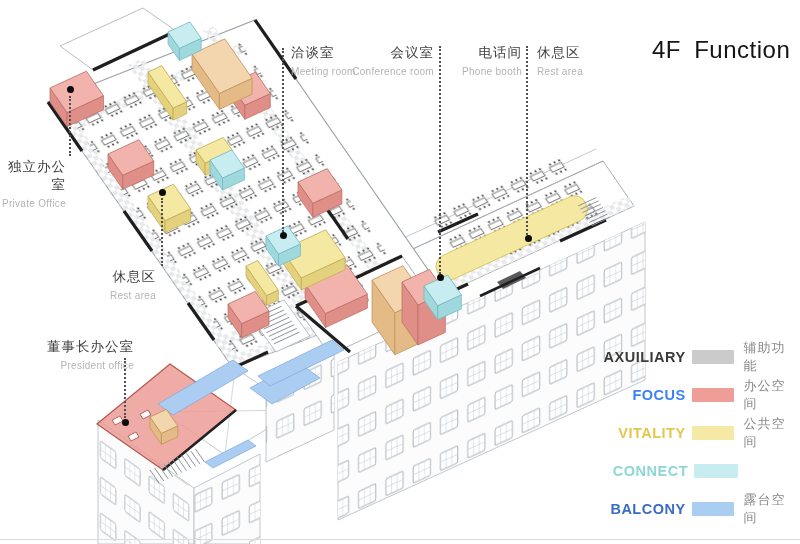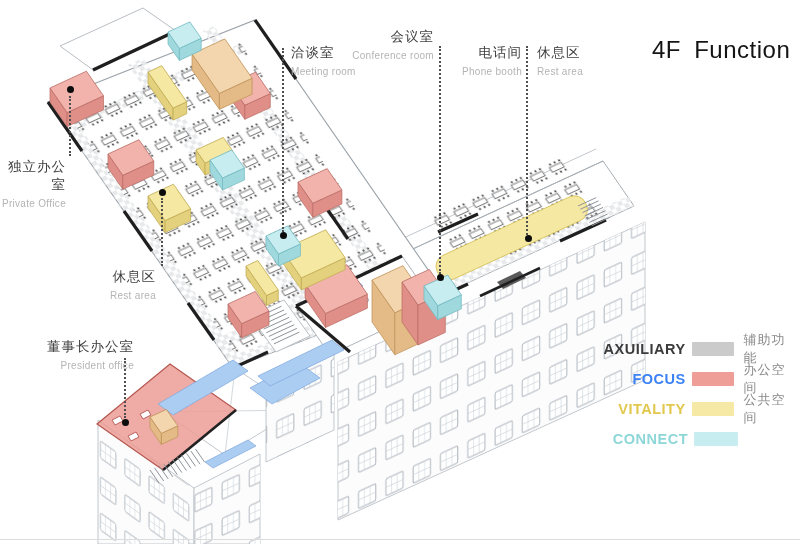--- a/index.html
+++ b/index.html
@@ -8,21 +8,21 @@
   #diagram-svg{position:absolute;left:0;top:0;}
   .callout{position:absolute;z-index:5;}
   .callout .zh{display:block;font-size:13.5px;font-weight:normal;color:#3e3e3e;letter-spacing:1px;}
   .callout .en{display:block;font-size:10px;color:#b4b4b4;margin-top:4px;letter-spacing:.3px;}
   .ra{text-align:right;}
   .co-line{position:absolute;width:0;border-left:2px dotted #4f4f4f;z-index:4;}
   .co-dot{position:absolute;width:7px;height:7px;background:#0c0c0c;border-radius:50%;z-index:6;}
   #page-title{position:absolute;left:652px;top:36px;font-size:24px;color:#141414;
               letter-spacing:.5px;word-spacing:6px;z-index:5;}
   #legend{position:absolute;left:598px;top:334px;width:200px;z-index:5;}
-  .lg-row{display:flex;align-items:center;height:30px;}
+  .lg-row{display:flex;align-items:center;height:30px;margin-top:8px;}
   .lg-en{width:90px;text-align:right;font-size:14.5px;font-weight:bold;letter-spacing:.5px;}
   .lg-swatch{width:44px;height:14px;margin-left:6px;border-radius:1px;}
   .lg-zh{margin-left:9px;font-size:13px;color:#8a8a8a;letter-spacing:1px;}
   #bottom-rule{position:absolute;left:0;top:539px;width:800px;height:1px;background:#dcdcdc;}
 </style>
 </head>
 <body>
 
 <div id="stage">
 
@@ -243,21 +243,21 @@
   <span class="co-dot" style="left:437px;top:274px;"></span>
   <span class="co-dot" style="left:525px;top:235px;"></span>
   <span class="co-dot" style="left:67px;top:86px;"></span>
   <span class="co-dot" style="left:159px;top:189px;"></span>
   <span class="co-dot" style="left:122px;top:419px;"></span>
 
   <div class="callout" style="left:291px;top:44px;">
     <span class="zh">洽谈室</span>
     <span class="en">Meeting room</span>
   </div>
-  <div class="callout ra" style="left:350px;top:28px;width:84px;">
+  <div class="callout ra" style="left:350px;top:44px;width:84px;">
     <span class="zh">会议室</span>
     <span class="en">Conference room</span>
   </div>
   <div class="callout ra" style="left:445px;top:44px;width:77px;">
     <span class="zh">电话间</span>
     <span class="en">Phone booth</span>
   </div>
   <div class="callout" style="left:537px;top:44px;">
     <span class="zh">休息区</span>
     <span class="en">Rest area</span>
@@ -290,16 +290,21 @@
     </div>
     <div class="lg-row">
       <span class="lg-en" style="color: rgb(226, 200, 76);">VITALITY</span>
       <span class="lg-swatch" style="background: rgb(246, 233, 165);"></span>
       <span class="lg-zh">公共空间</span>
     </div>
     <div class="lg-row">
       <span class="lg-en" style="color: rgb(142, 215, 216);">CONNECT</span>
       <span class="lg-swatch" style="background: rgb(200, 237, 240);"></span>
     </div>
+    <div class="lg-row">
+      <span class="lg-en" style="color: rgb(58, 108, 195);">BALCONY</span>
+      <span class="lg-swatch" style="background: rgb(170, 205, 242);"></span>
+      <span class="lg-zh">露台空间</span>
+    </div>
   </div>
 
   <div id="bottom-rule"></div>
 </div>
 
 </body></html>

